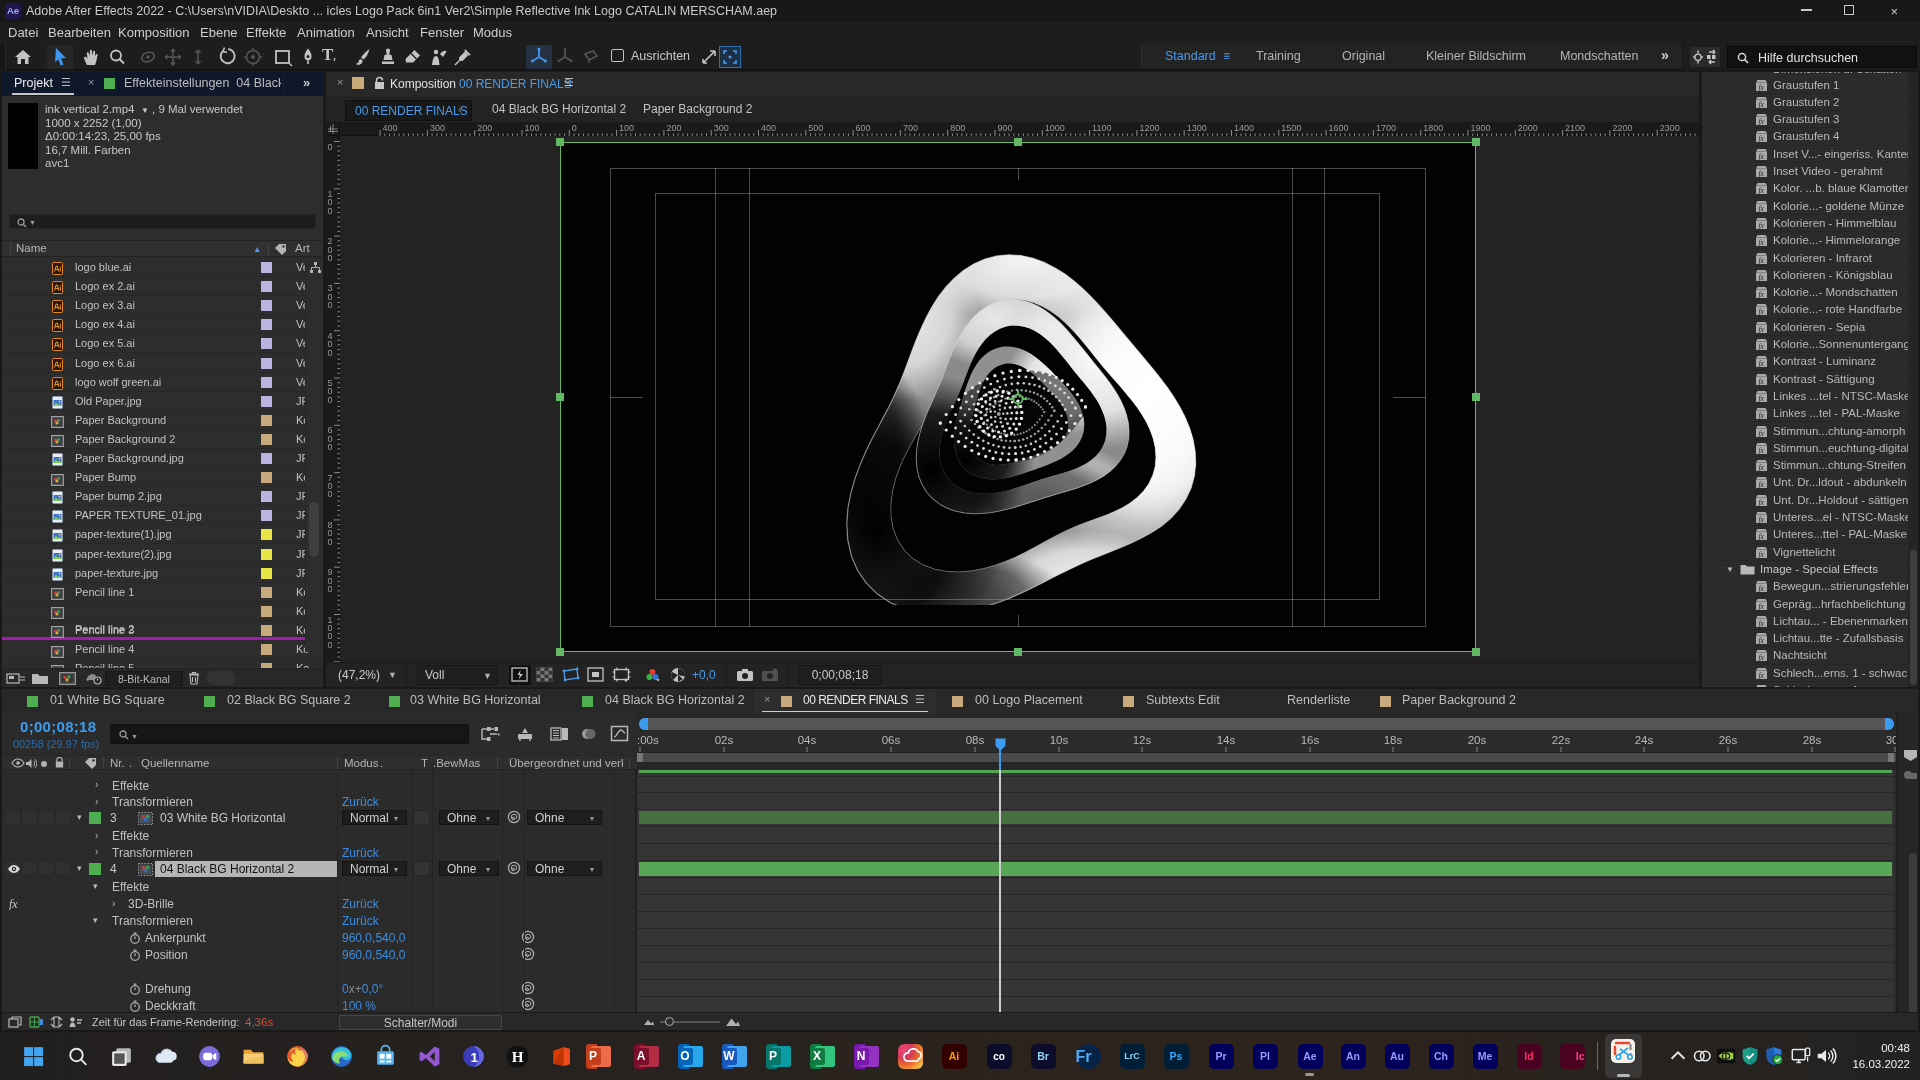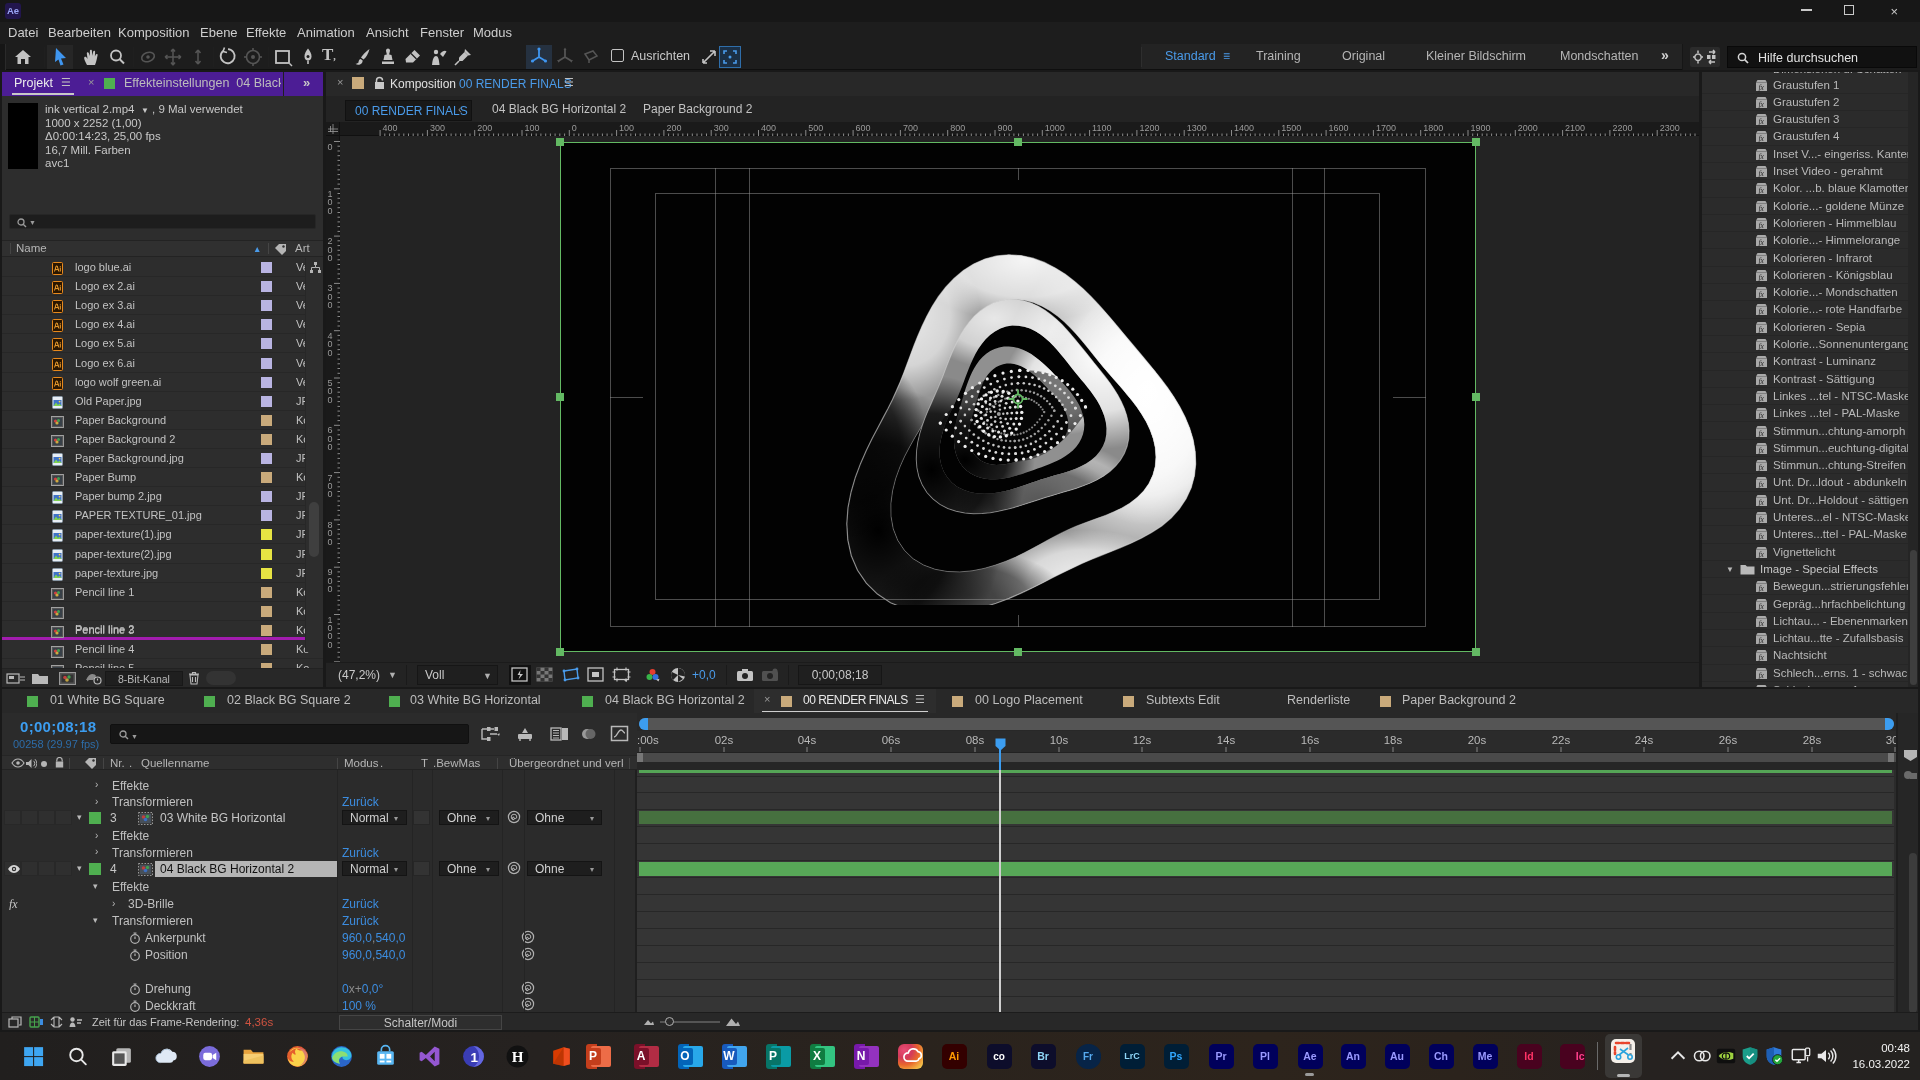--- a/index.html
+++ b/index.html
@@ -4,20 +4,21 @@
 *{margin:0;padding:0;box-sizing:border-box;}
 html,body{width:1920px;height:1080px;overflow:hidden;background:#191919;font-family:"Liberation Sans",sans-serif;}
 .a{position:absolute;}
 span{white-space:nowrap;}
 .vline{position:absolute;width:1px;background:#1f1f1f;}
 </style></head>
 <body>
 
 <div class="a" style="left:0;top:0;width:1920px;height:22px;background:#171717;">
  <div class="a" style="left:5px;top:3px;width:16px;height:16px;background:#22164d;border-radius:3px;color:#9aa5f5;font-size:9.5px;font-weight:bold;text-align:center;line-height:16px;">Ae</div>
+ <div class="a" style="left:26px;top:3.5px;color:#c9c9c9;font-size:12.5px;white-space:nowrap;">Adobe After Effects 2022 - C:\Users\nVIDIA\Deskto ... icles Logo Pack 6in1 Ver2\Simple Reflective Ink Logo CATALIN MERSCHAM.aep</div>
  <div class="a" style="right:108px;top:9px;width:11px;height:1.5px;background:#c9c9c9;"></div>
  <div class="a" style="right:66px;top:5px;width:10px;height:10px;border:1.5px solid #c9c9c9;"></div>
  <div class="a" style="right:22px;top:4px;color:#c9c9c9;font-size:13px;">×</div>
 </div>
 <div class="a" style="left:0;top:22px;width:1920px;height:22px;background:#1d1d1d;">
     <span class="a" style="left:8px;top:3px;color:#cecece;font-size:13px;">Datei</span>
     <span class="a" style="left:48px;top:3px;color:#cecece;font-size:13px;">Bearbeiten</span>
     <span class="a" style="left:118px;top:3px;color:#cecece;font-size:13px;">Komposition</span>
     <span class="a" style="left:200px;top:3px;color:#cecece;font-size:13px;">Ebene</span>
     <span class="a" style="left:246px;top:3px;color:#cecece;font-size:13px;">Effekte</span>
@@ -142,21 +143,21 @@
     </svg>
 <div class="a" style="left:586px;top:2px;width:190px;height:22px;background:#111111;border:1px solid #090909;">
   <svg class="a" style="left:8px;top:4px;" width="14" height="14" viewBox="0 0 14 14">
         <circle cx="6" cy="6" r="3.6" fill="none" stroke="#d5d5d5" stroke-width="1.5"></circle>
         <path d="M8.7 8.7 L12 12" stroke="#d5d5d5" stroke-width="1.7"></path>
       </svg>
   <span class="a" style="left:30px;top:4px;color:#e2e2e2;font-size:12.5px;">Hilfe durchsuchen</span>
 </div>
 </div>
 <div class="a" id="projekt" style="left:2px;top:72px;width:321px;height:615px;background:#2d2d2d;overflow:hidden;">
-    <div class="a" style="left:0;top:0;width:321px;height:24px;background:#4c1d95;">
+    <div class="a" style="left:0;top:0;width:321px;height:24px;background:#0f172a;">
 <span class="a" style="left:12px;top:4px;color:#ededed;font-size:12.5px;">Projekt</span>
 <span class="a" style="left:59px;top:4px;color:#c0c0c0;font-size:11px;">☰</span>
 <div class="a" style="left:10px;top:21px;width:62px;height:2px;background:#c8c8c8;"></div>
 <span class="a" style="left:86px;top:4px;color:#9a9a9a;font-size:11px;">×</span>
 <div class="a" style="left:102px;top:6px;width:11px;height:11px;background:#4faf50;"></div>
 <div class="a" style="left:122px;top:4px;width:157px;overflow:hidden;color:#bdbdbd;font-size:12.5px;white-space:nowrap;">Effekteinstellungen&nbsp; 04 Black BG</div>
 <div class="a" style="left:281px;top:0;width:1px;height:24px;background:#1f1f1f;"></div>
 <span class="a" style="left:301px;top:3px;color:#c8c8c8;font-size:13px;font-weight:bold;">»</span>
 </div>
     <div class="a" style="left:6px;top:31px;width:30px;height:66px;background:#000;"></div>
@@ -1786,21 +1787,21 @@
       <div class="a" style="left:0;top:0;width:11px;height:25px;background:#7719aa;border-radius:3px 0 0 3px;"></div>
       <div class="a" style="left:5px;top:2px;width:20px;height:21px;background:#9332bf;border-radius:2px;"></div>
       <div class="a" style="left:0;top:4px;width:15px;height:17px;background:#7719aa;border-radius:2px;color:#fff;font-size:12px;font-weight:bold;text-align:center;line-height:17px;">N</div>
     </div>
     <div class="a" style="left:898px;top:11.5px;width:25px;height:25px;border-radius:6px;background:radial-gradient(circle at 25% 25%,#e94e77 0%,#d33a5b 30%,#e8662c 55%,#f1a23c 75%,#f6e05a 100%);"><svg width="25" height="25" viewBox="0 0 24 24">
         <path d="M9.5 16.5 a4 4 0 0 1 0.4-8 a5 5 0 0 1 9.3-1.2 a3.6 3.6 0 0 1 0.8 7 q-0.4 2-2.6 2.2 Z" fill="none" stroke="#fff" stroke-width="1.6"></path>
       </svg></div>
     <div class="a" style="left:941.5px;top:11.5px;width:25px;height:25px;background:#330000;border-radius:5px;color:#ff9a00;font-size:10.5px;font-weight:bold;text-align:center;line-height:25px;">Ai</div>
     <div class="a" style="left:986.5px;top:11.5px;width:25px;height:25px;background:#0d0d2b;border-radius:5px;color:#ffffff;font-size:10px;font-weight:bold;text-align:center;line-height:25px;">co</div>
     <div class="a" style="left:1030.5px;top:11.5px;width:25px;height:25px;background:#0d0d2b;border-radius:5px;color:#8fd6f7;font-size:10.5px;font-weight:bold;text-align:center;line-height:25px;">Br</div>
-    <div class="a" style="left:1075.5px;top:11.5px;width:25px;height:25px;background:#072447;border-radius:12px;color:#56aaf0;font-size:10px;font-weight:bold;text-align:center;line-height:25px;">Fr</div>
+    <div class="a" style="left:1075.5px;top:11.5px;width:25px;height:25px;background:#072447;border-radius:12px;color:#56aaf0;font-size:16px;font-weight:bold;line-height:25px;">Fr</div>
     <div class="a" style="left:1119.5px;top:11.5px;width:25px;height:25px;background:#001e36;border-radius:5px;color:#8fd6f7;font-size:9px;font-weight:bold;text-align:center;line-height:25px;">LrC</div>
     <div class="a" style="left:1163.5px;top:11.5px;width:25px;height:25px;background:#001e36;border-radius:5px;color:#31a8ff;font-size:10.5px;font-weight:bold;text-align:center;line-height:25px;">Ps</div>
     <div class="a" style="left:1208.5px;top:11.5px;width:25px;height:25px;background:#00005b;border-radius:5px;color:#9999ff;font-size:10.5px;font-weight:bold;text-align:center;line-height:25px;">Pr</div>
     <div class="a" style="left:1252.5px;top:11.5px;width:25px;height:25px;background:#00005b;border-radius:5px;color:#9999ff;font-size:10.5px;font-weight:bold;text-align:center;line-height:25px;">Pl</div>
     <div class="a" style="left:1297.5px;top:11.5px;width:25px;height:25px;background:#00005b;border-radius:5px;color:#9999ff;font-size:10.5px;font-weight:bold;text-align:center;line-height:25px;">Ae</div>
     <div class="a" style="left:1305px;top:41px;width:9px;height:3px;background:#9a9a9a;border-radius:2px;"></div>
     <div class="a" style="left:1340.5px;top:11.5px;width:25px;height:25px;background:#00005b;border-radius:5px;color:#9999ff;font-size:10.5px;font-weight:bold;text-align:center;line-height:25px;">An</div>
     <div class="a" style="left:1384.5px;top:11.5px;width:25px;height:25px;background:#00005b;border-radius:5px;color:#9999ff;font-size:10.5px;font-weight:bold;text-align:center;line-height:25px;">Au</div>
     <div class="a" style="left:1428.5px;top:11.5px;width:25px;height:25px;background:#00005b;border-radius:5px;color:#9999ff;font-size:10.5px;font-weight:bold;text-align:center;line-height:25px;">Ch</div>
     <div class="a" style="left:1472.5px;top:11.5px;width:25px;height:25px;background:#00005b;border-radius:5px;color:#9999ff;font-size:10.5px;font-weight:bold;text-align:center;line-height:25px;">Me</div>

